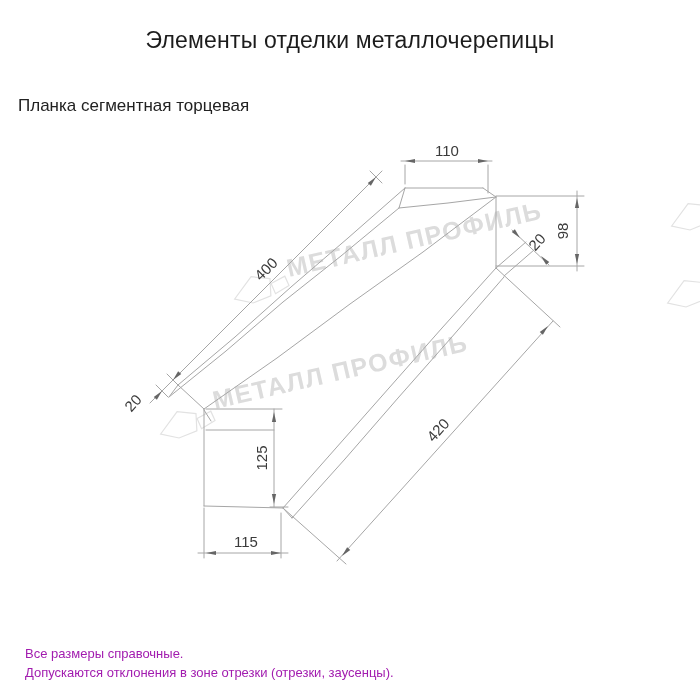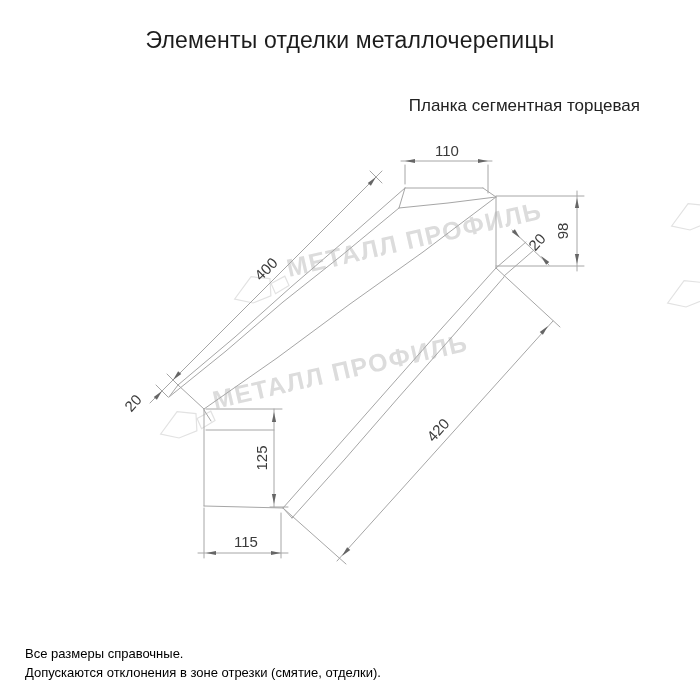--- a/index.html
+++ b/index.html
@@ -1,22 +1,22 @@
 <!DOCTYPE html>
 <html><head>
 <meta charset="utf-8">
 <style>
   html,body{margin:0;padding:0;background:#ffffff;}
   .page{position:relative;width:700px;height:700px;background:#ffffff;overflow:hidden;
         font-family:"Liberation Sans", sans-serif;}
   .title{position:absolute;top:27px;left:0;width:700px;text-align:center;
          font-size:23px;color:#1c1c1c;letter-spacing:0.2px;}
-  .subtitle{position:absolute;top:95px;left:0;width:640px;text-align:right;
-            font-size:17px;line-height:21px;color:#222222;}
-  .notes{position:absolute;left:25px;top:645px;font-size:13px;line-height:18.5px;color:#000000;}
+  .subtitle{position:absolute;top:95px;left:0;width:640px;text-align:left;
+            font-size:17px;line-height:21px;color:#222222;padding-left:18px;}
+  .notes{position:absolute;left:25px;top:645px;font-size:13px;line-height:18.5px;color:#a21caf;}
   #drawing-svg{position:absolute;left:0;top:0;}
   .wm-text{font-family:"Liberation Sans", sans-serif;font-size:25px;font-weight:bold;letter-spacing:1.5px;}
   .dim-label{font-family:"Liberation Sans", sans-serif;}
 </style>
 </head>
 <body>
 
 <div class="page">
 
   <svg id="drawing-svg" width="700" height="700" viewBox="0 0 700 700">
@@ -101,16 +101,16 @@
   </svg>
 
   <div class="title">Элементы отделки металлочерепицы</div>
 
   <div class="subtitle">
     <div>Планка сегментная торцевая</div>
   </div>
 
   <div class="notes">
     <div>Все размеры справочные.</div>
-    <div>Допускаются отклонения в зоне отрезки (смятие, отделки).</div>
+    <div>Допускаются отклонения в зоне отрезки (отрезки, заусенцы).</div>
   </div>
 
 </div>
 
 </body></html>

